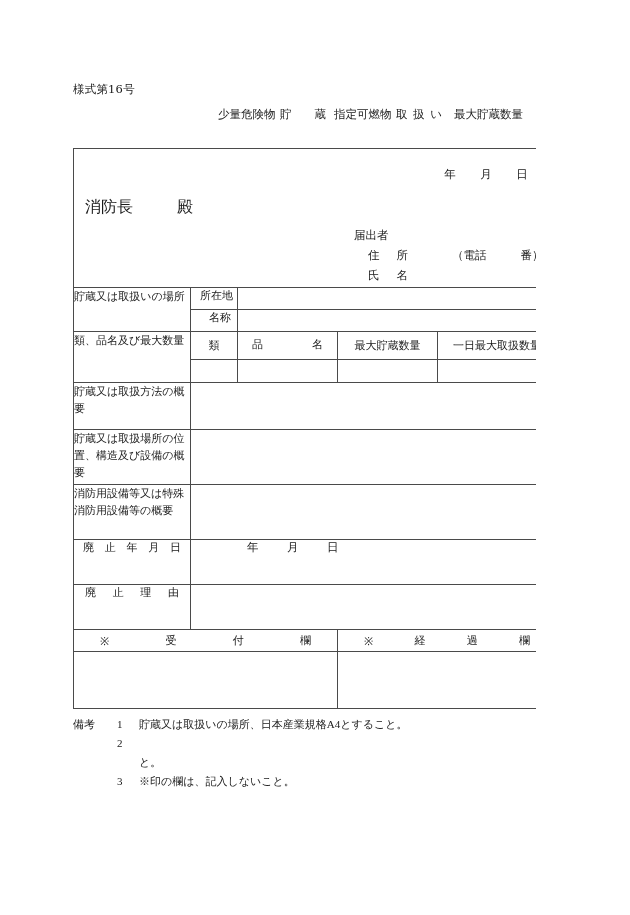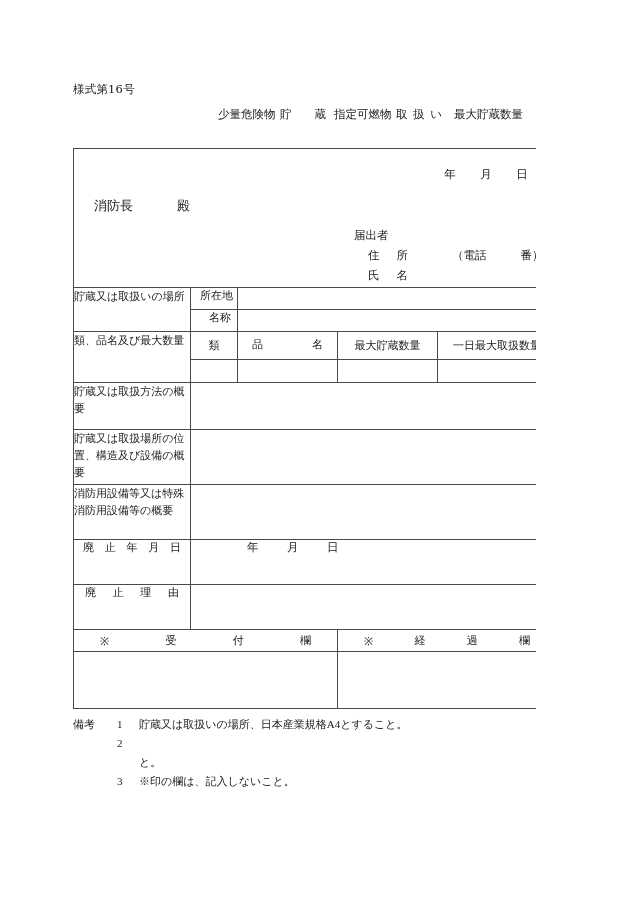--- a/index.html
+++ b/index.html
@@ -91,25 +91,25 @@
     position: absolute;
     right: 16px;
     top: 18px;
     display: flex;
     white-space: nowrap;
     font-size: 11.5px;
   }
   .date-line span { display: inline-block; width: 36px; text-align: center; }
   .salutation {
     position: absolute;
-    left: 20px;
+    left: 11px;
     top: 48px;
     display: flex;
     white-space: nowrap;
-    font-size: 13px;
+    font-size: 16px;
   }
   .salutation .sal-name { margin-right: 44px; }
   .submitter {
     position: absolute;
     left: 280px;
     top: 76px;
     font-size: 11.5px;
     line-height: 20px;
   }
   .submitter .sub-label { display: block; }

